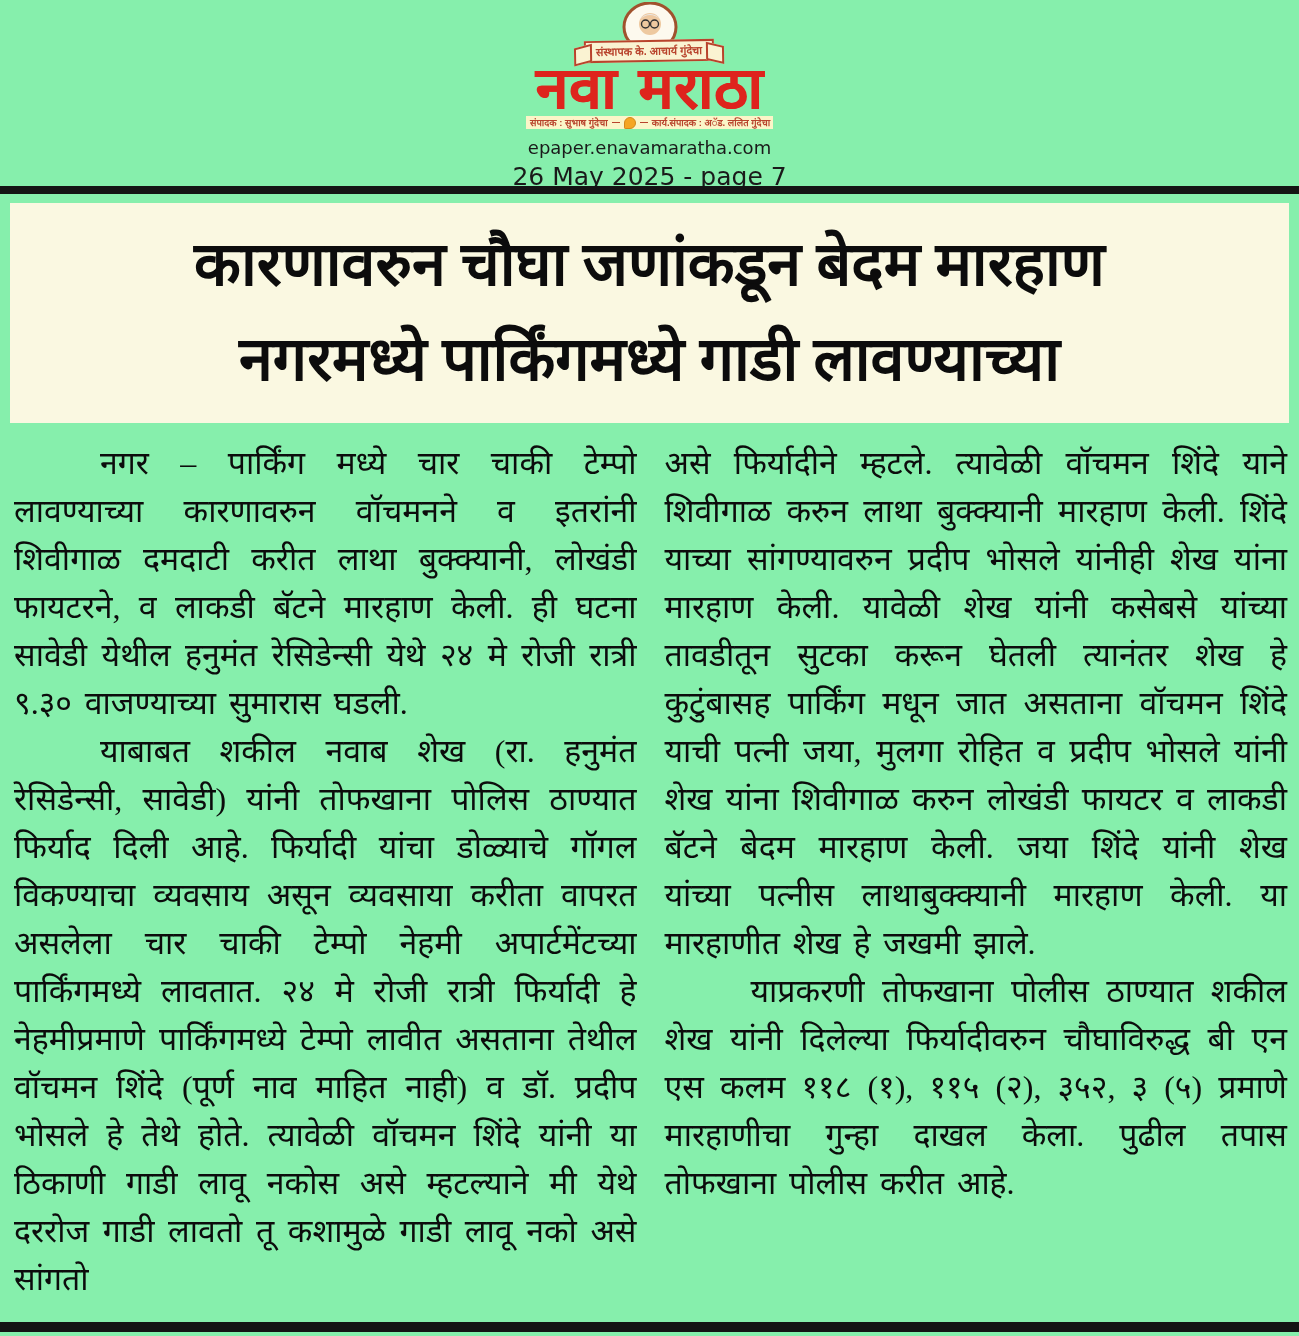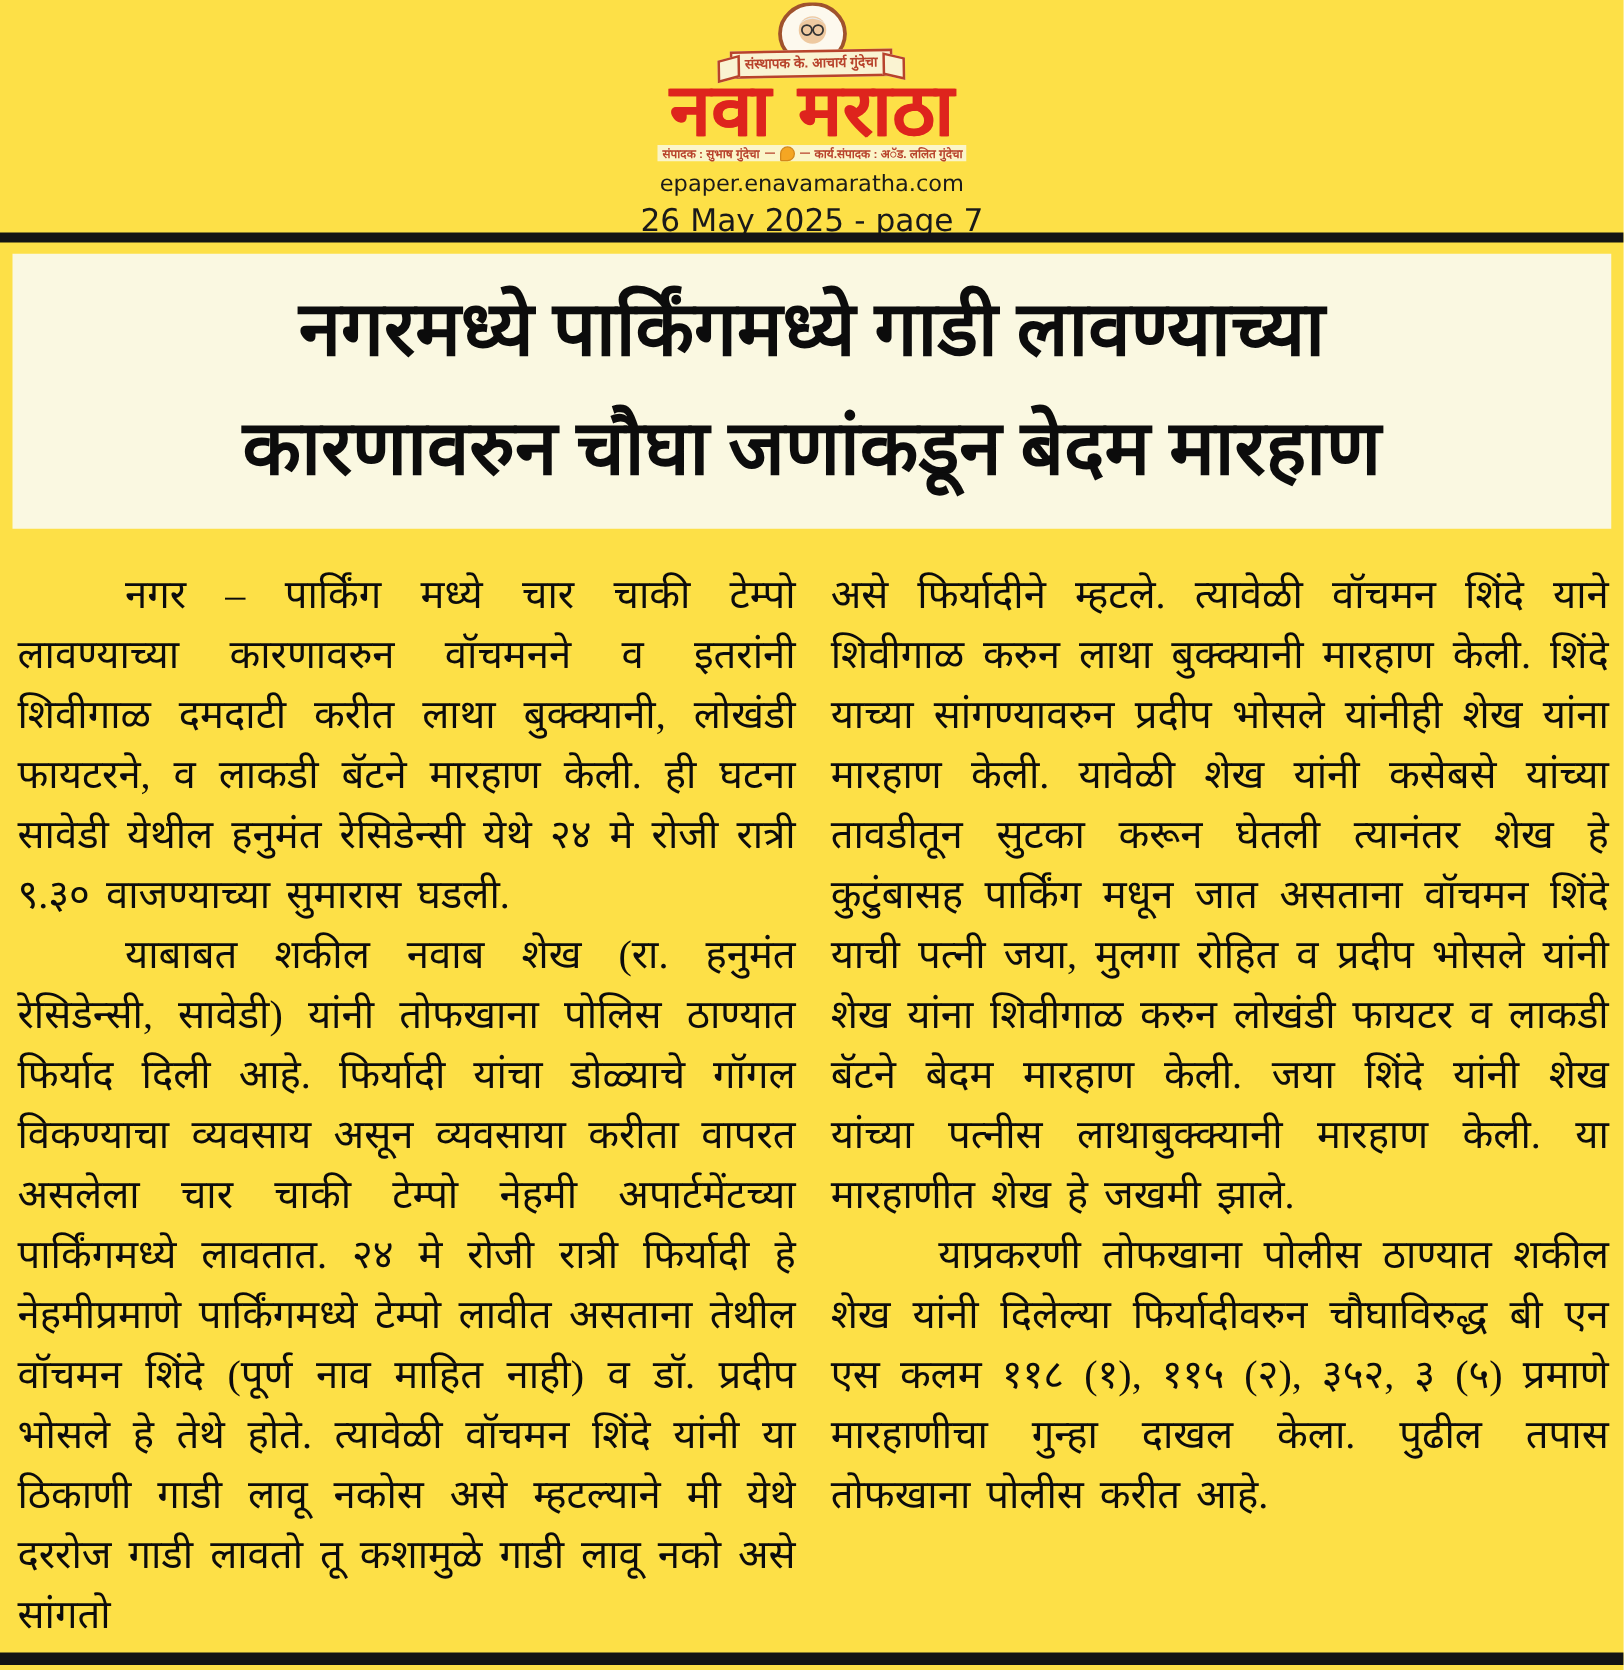--- a/index.html
+++ b/index.html
@@ -7,21 +7,21 @@
     --headline-bg:#faf8e1;
     --strip-bg:#fbf5c8;
     --ribbon-red:#b8432c;
     --bar-black:#141414;
     --text-black:#0c0c0c;
   }
   *{margin:0;padding:0;box-sizing:border-box;}
   html,body{background:#ffffff;}
   .page{
     width:1299px;height:1336px;
-    background:#fde047;
+    background:#86efac;
     display:flex;flex-direction:column;
     overflow:hidden;
     font-family:"Liberation Sans",sans-serif;
   }
 
   
   .masthead{
     height:186px;
     display:flex;flex-direction:column;align-items:center;
     padding-top:2px;
@@ -103,21 +103,20 @@
     gap:28px;
     flex:0 0 auto;
   }
   .col{
     width:625px;
     font-family:"Liberation Serif",serif;
     font-size:32px;line-height:48px;
     color:var(--text-black);
     text-align:justify;
     word-spacing:0.15em;
-    margin-top:12px;
   }
   .col p.indent{text-indent:86px;}
 </style>
 </head>
 <body>
 
 <div class="page">
 
   <header class="masthead">
     <div class="portrait">
@@ -143,22 +142,22 @@
       <span class="ed">कार्य.संपादक : अॅड. ललित गुंदेचा</span>
     </div>
     <div class="site">epaper.enavamaratha.com</div>
     <div class="dateline">26 May 2025 - page 7</div>
   </header>
 
   <div class="black-bar"></div>
 
   <section class="headline-block">
     <h1>
+      <span>कारणावरुन चौघा जणांकडून बेदम मारहाण</span>
       <span>नगरमध्ये पार्किंगमध्ये गाडी लावण्याच्या</span>
-      <span>कारणावरुन चौघा जणांकडून बेदम मारहाण</span>
     </h1>
   </section>
 
   <main class="article">
     <div class="col">
       <p class="indent">नगर – पार्किंग मध्ये चार चाकी टेम्पो लावण्याच्या कारणावरुन वॉचमनने व इतरांनी शिवीगाळ दमदाटी करीत लाथा बुक्क्यानी, लोखंडी फायटरने, व लाकडी बॅटने मारहाण केली. ही घटना सावेडी येथील हनुमंत रेसिडेन्सी येथे २४ मे रोजी रात्री ९.३० वाजण्याच्या सुमारास घडली.</p>
       <p class="indent">याबाबत शकील नवाब शेख (रा. हनुमंत रेसिडेन्सी, सावेडी) यांनी तोफखाना पोलिस ठाण्यात फिर्याद दिली आहे. फिर्यादी यांचा डोळ्याचे गॉगल विकण्याचा व्यवसाय असून व्यवसाया करीता वापरत असलेला चार चाकी टेम्पो नेहमी अपार्टमेंटच्या पार्किंगमध्ये लावतात. २४ मे रोजी रात्री फिर्यादी हे नेहमीप्रमाणे पार्किंगमध्ये टेम्पो लावीत असताना तेथील वॉचमन शिंदे (पूर्ण नाव माहित नाही) व डॉ. प्रदीप भोसले हे तेथे होते. त्यावेळी वॉचमन शिंदे यांनी या ठिकाणी गाडी लावू नकोस असे म्हटल्याने मी येथे दररोज गाडी लावतो तू कशामुळे गाडी लावू नको असे सांगतो</p>
     </div>
     <div class="col">
       <p>असे फिर्यादीने म्हटले. त्यावेळी वॉचमन शिंदे याने शिवीगाळ करुन लाथा बुक्क्यानी मारहाण केली. शिंदे याच्या सांगण्यावरुन प्रदीप भोसले यांनीही शेख यांना मारहाण केली. यावेळी शेख यांनी कसेबसे यांच्या तावडीतून सुटका करून घेतली त्यानंतर शेख हे कुटुंबासह पार्किंग मधून जात असताना वॉचमन शिंदे याची पत्नी जया, मुलगा रोहित व प्रदीप भोसले यांनी शेख यांना शिवीगाळ करुन लोखंडी फायटर व लाकडी बॅटने बेदम मारहाण केली. जया शिंदे यांनी शेख यांच्या पत्नीस लाथाबुक्क्यानी मारहाण केली. या मारहाणीत शेख हे जखमी झाले.</p>

